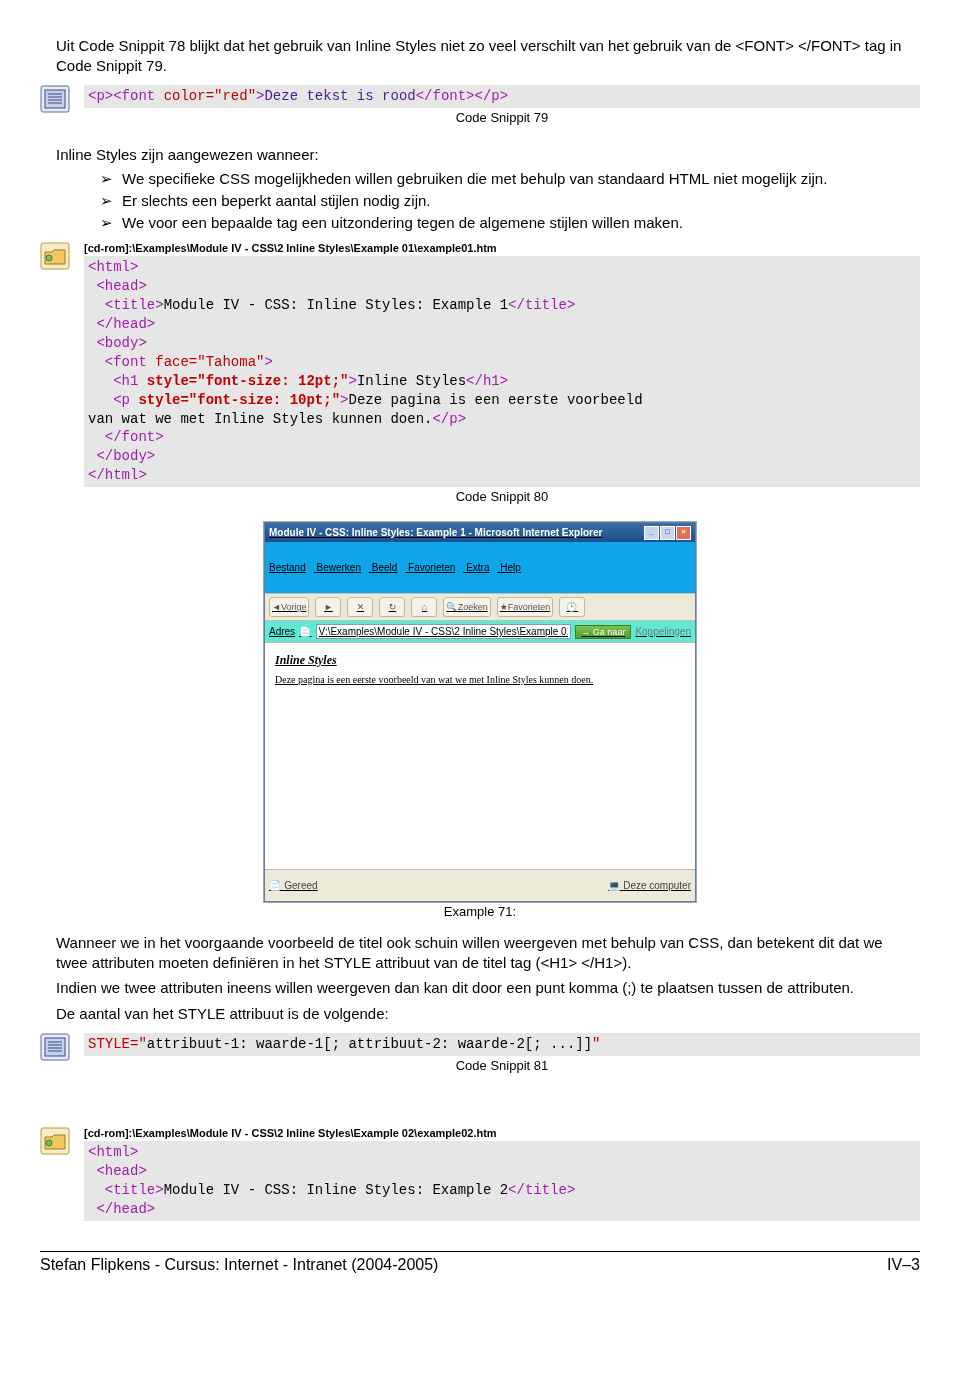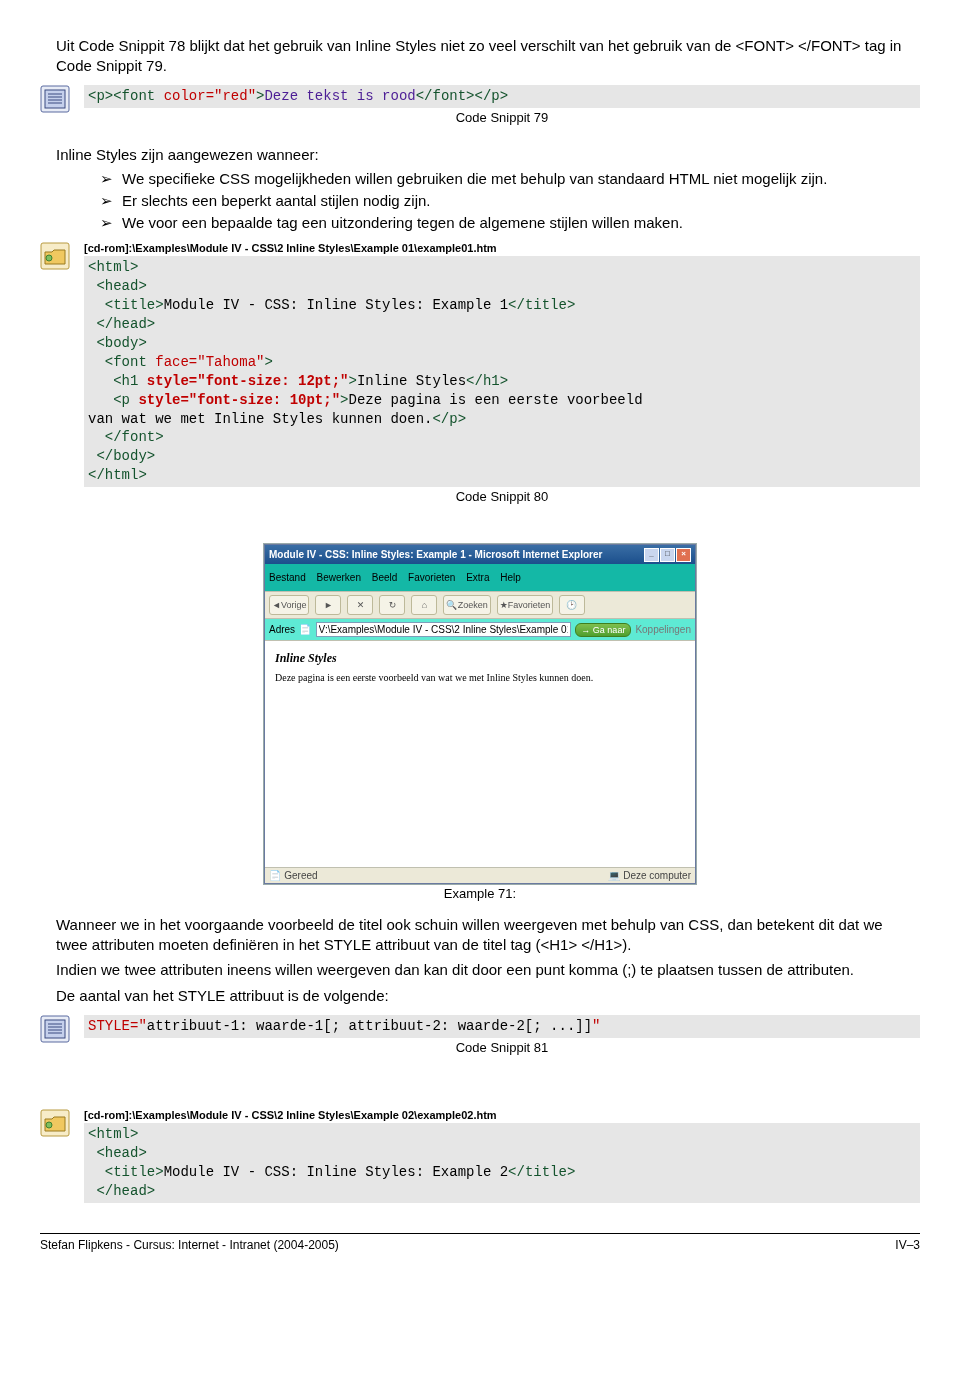--- a/index.html
+++ b/index.html
@@ -36,32 +36,33 @@
   .path-label {
     font-family: Arial, sans-serif;
     font-weight: bold;
     font-size: 11px;
     margin-bottom: 2px;
   }
   .footer {
     border-top: 1px solid #000;
     margin-top: 30px;
     padding-top: 4px;
-    font-size: 12px;
+    font-size: 16px;
     display: flex;
     justify-content: space-between;
   }
   .browser-frame {
     width: 430px;
-    margin: 26px auto 2px auto;
+    margin: 4px auto 2px auto;
     border: 1px solid #6a7aa0;
     background: #ece9d8;
     font-family: Tahoma, Arial, sans-serif;
     font-size: 10px;
     box-shadow: 0 0 0 1px #9aa;
+    text-decoration: underline;
   }
   .bf-title {
     background: linear-gradient(#3a6ea5, #1b4f8c);
     color: #fff;
     display: flex;
     align-items: center;
     justify-content: space-between;
     padding: 2px 4px;
     font-size: 10px;
     font-weight: bold;
@@ -69,21 +70,21 @@
   .bf-title .winbtns span {
     display: inline-block;
     width: 13px; height: 12px;
     background: #c9d6ef;
     border: 1px solid #fff;
     margin-left: 1px;
     font-size: 8px;
     text-align: center;
     color: #333;
   }
-  .bf-menu { background: #14b8a6; padding: 8px 4px; border-bottom: 1px solid #c0c0b0; }
+  .bf-menu { background: #0ea5e9; padding: 20px 4px; border-bottom: 1px solid #c0c0b0; }
   .bf-menu span { margin-right: 8px; }
   .bf-toolbar { background: #ece9d8; padding: 3px 4px; border-bottom: 1px solid #c0c0b0; display:flex; align-items:center; gap:6px;}
   .tb-btn {
     display: inline-flex; align-items:center; justify-content:center;
     min-width: 20px; height: 18px;
     background: #f5f3e7; border:1px solid #bdb999; border-radius:3px;
     font-size: 9px; color:#555; padding: 0 2px;
   }
   .bf-addr { background:#5eead4; padding:3px 4px; border-bottom: 1px solid #c0c0b0; display:flex; align-items:center; gap:4px;}
   .bf-addr input {
@@ -92,33 +93,33 @@
     padding: 1px 2px;
     border: 1px solid #7f9db9;
     background: #fff;
   }
   .go-btn {
     background: linear-gradient(#7fbf4f,#4f9f2f);
     color: #fff;
     font-size: 9px;
     padding: 1px 5px;
     border: 1px solid #3f7f1f;
-    border-radius: 6px;
+    border-radius: 0;
   }
   .bf-page {
     background: #fff;
     padding: 8px 10px;
     min-height: 210px;
   }
   .bf-page h3 { font-size: 12px; font-style: italic; margin: 2px 0 6px 0; font-family: Tahoma; font-weight: bold;}
   .bf-page .ptxt { font-size: 10px; font-family: Tahoma; }
-  .bf-status { background:#ece9d8; border-top: 1px solid #c0c0b0; padding: 2px 4px; display:flex; justify-content:space-between; font-size:10px; color:#444;}
+  .bf-status { background:#ece9d8; border-top: 1px solid #c0c0b0; padding: 10px 4px; display:flex; justify-content:space-between; font-size:10px; color:#444;}
   
   .t-red { color: #c00000; }
-  .t-blue { color: #14532d; }
+  .t-blue { color: #a21caf; }
   .t-green { color: #4c1d95; }
   .bold { font-weight: bold; }
   svg.iconimg { display:block; }
 </style>
 </head>
 <body>
 
 <p>Uit Code Snippit 78 blijkt dat het gebruik van Inline Styles niet zo veel verschilt van het gebruik van de &lt;FONT&gt; &lt;/FONT&gt; tag in Code Snippit 79.</p>
 
 <div class="indent-row">

